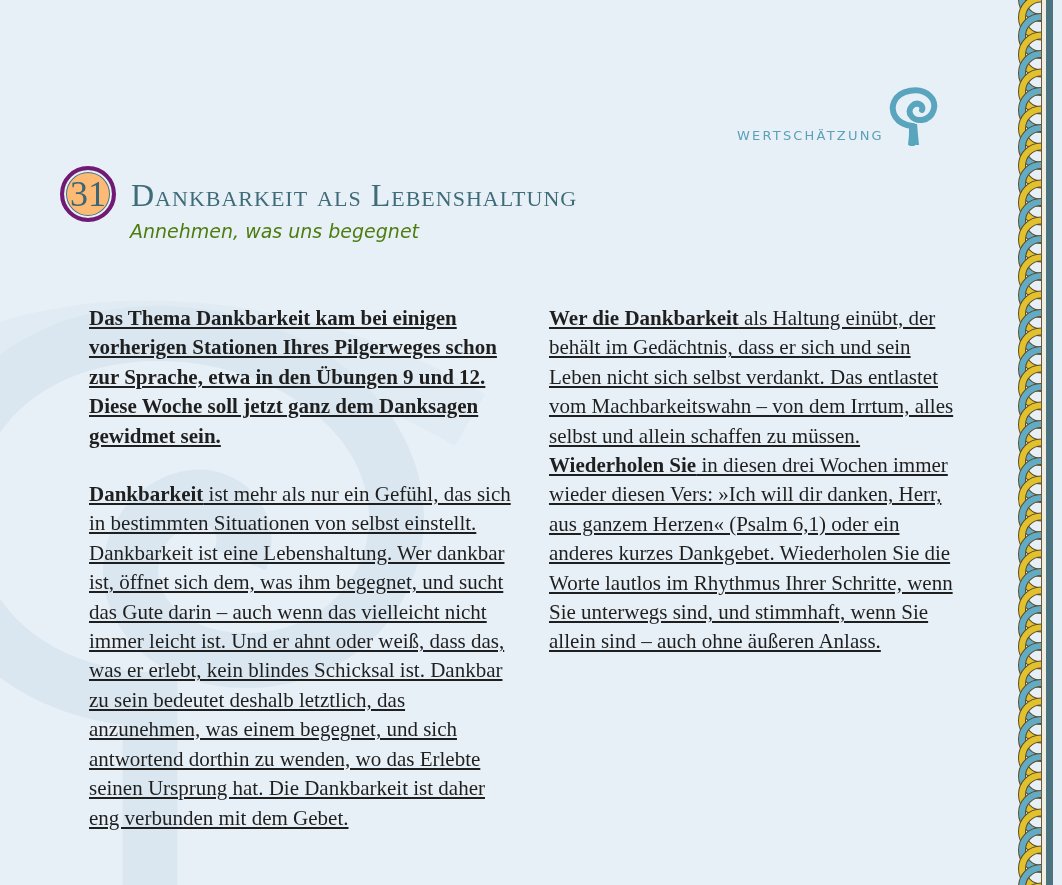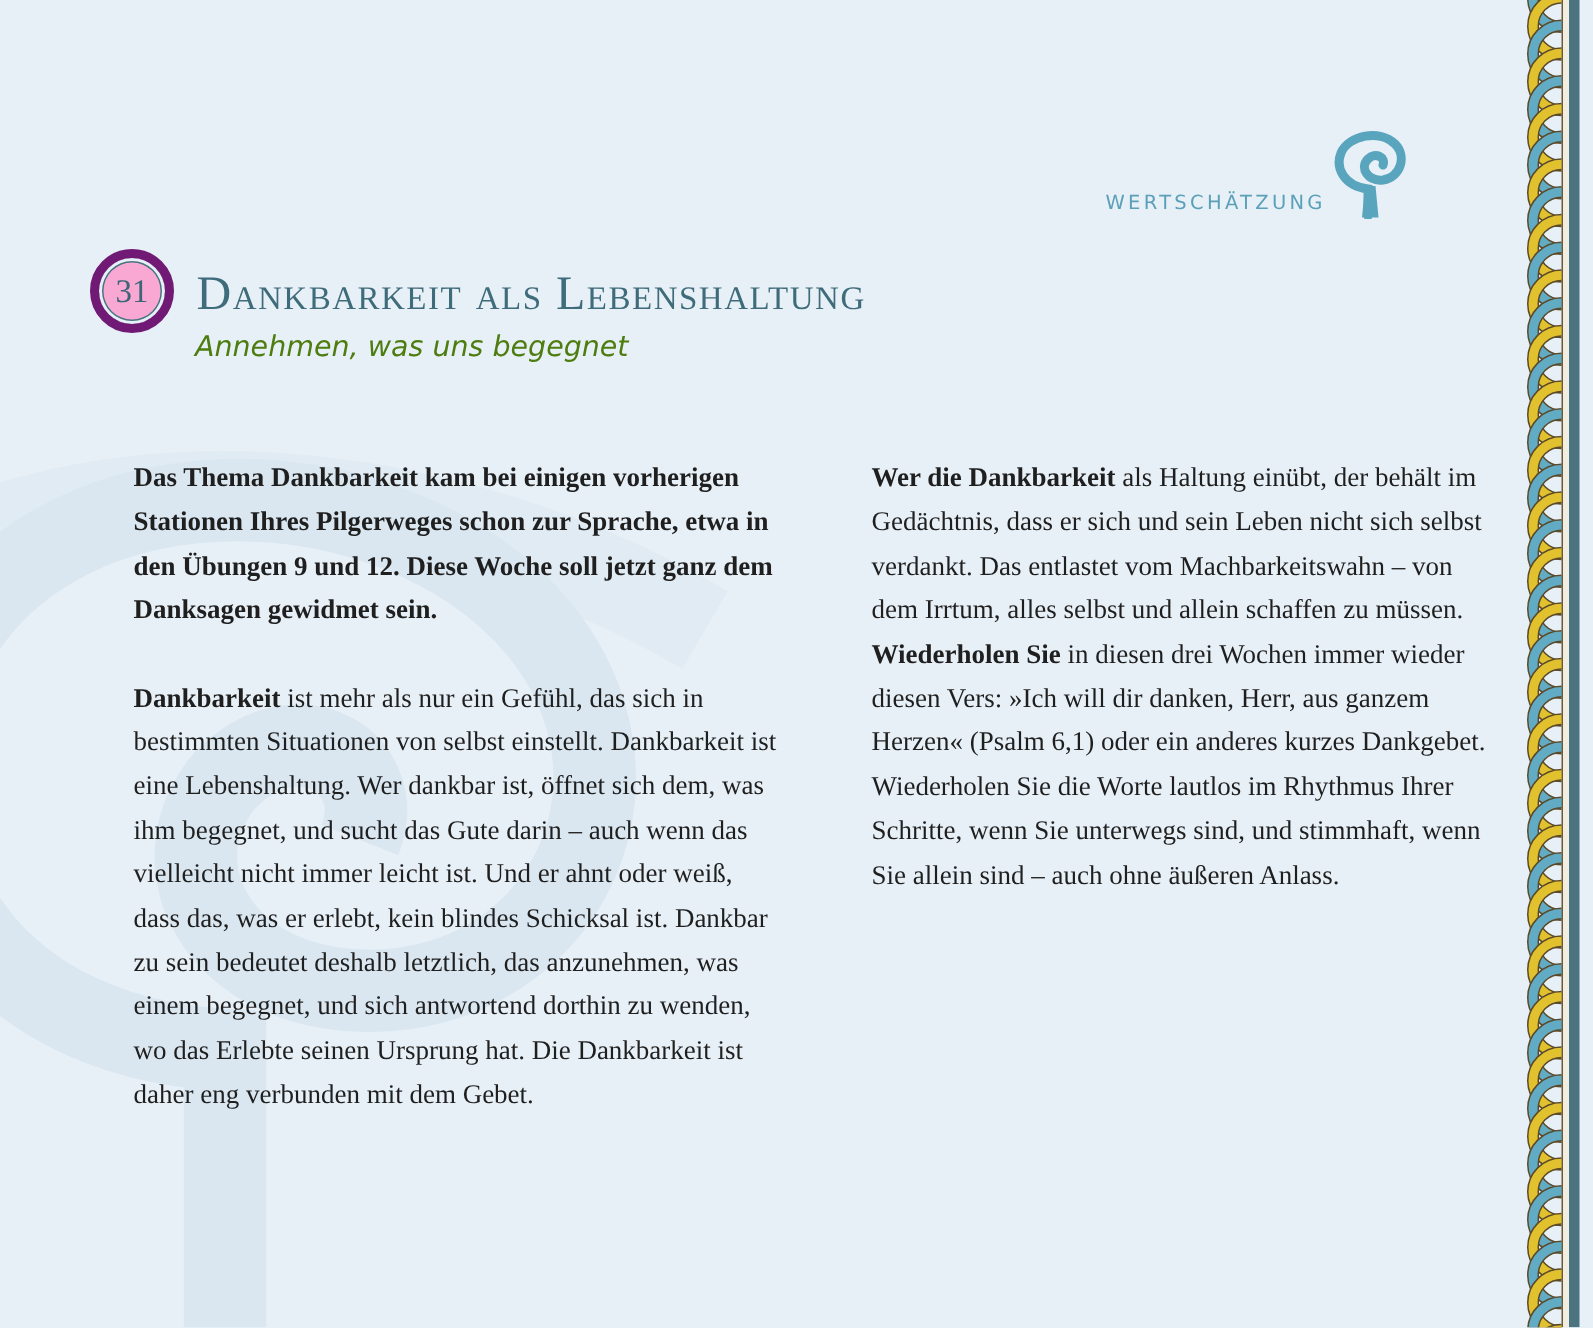--- a/index.html
+++ b/index.html
@@ -12,39 +12,39 @@
   .watermark { position: absolute; left: 0; top: 0; width: 1000px; height: 885px; pointer-events: none; }
   .border-strip { position: absolute; right: 0; top: 0; width: 62px; height: 885px; }
   .section-label {
     position: absolute; left: 737px; top: 128px;
     font-family: "DejaVu Sans", sans-serif; font-size: 13px; letter-spacing: 2.2px;
     color: #5aa0b8;
   }
   .tree-logo { position: absolute; left: 886px; top: 84px; width: 56px; height: 62px; }
   .num-badge {
     position: absolute; left: 60px; top: 166px; width: 56px; height: 56px;
-    border-radius: 50%; background: #f9a8d4; border: 6px solid #701a75;
+    border-radius: 50%; background: #fdba74; border: 4px solid #701a75;
     box-shadow: inset 0 0 0 2px #e8f0f7, inset 0 0 0 3px #4a7482;
     display: flex; align-items: center; justify-content: center;
-    font-size: 22px; color: #3c6675; box-sizing: border-box;
+    font-size: 36px; color: #3c6675; box-sizing: border-box;
   }
   .title {
     position: absolute; left: 131px; top: 167px; margin: 0;
     font-size: 32px; font-weight: normal; color: #3f6c7a;
     font-variant: small-caps; letter-spacing: 1px; line-height: 56px;
   }
   .subtitle {
     position: absolute; left: 130px; top: 220px;
     font-family: "DejaVu Sans", sans-serif; font-style: italic;
     font-size: 19px; color: #4d7c0f;
   }
-  .col { position: absolute; top: 304px; font-size: 18px; line-height: 29.4px; }
+  .col { position: absolute; top: 304px; font-size: 21px; line-height: 29.4px; text-decoration: underline; }
   .col p { margin: 0; }
   .col-left { left: 89px; width: 430px; }
-  .col-right { left: 549px; width: 410px; margin-left: 32px; }
+  .col-right { left: 549px; width: 410px; }
   .gap { height: 29px; }
   b { font-weight: bold; }
   .quote {
     margin: 12px 0 0 29px !important; font-style: italic; color: #4c7a88;
     line-height: 29.4px;
   }
 </style>
 </head>
 <body>
 

